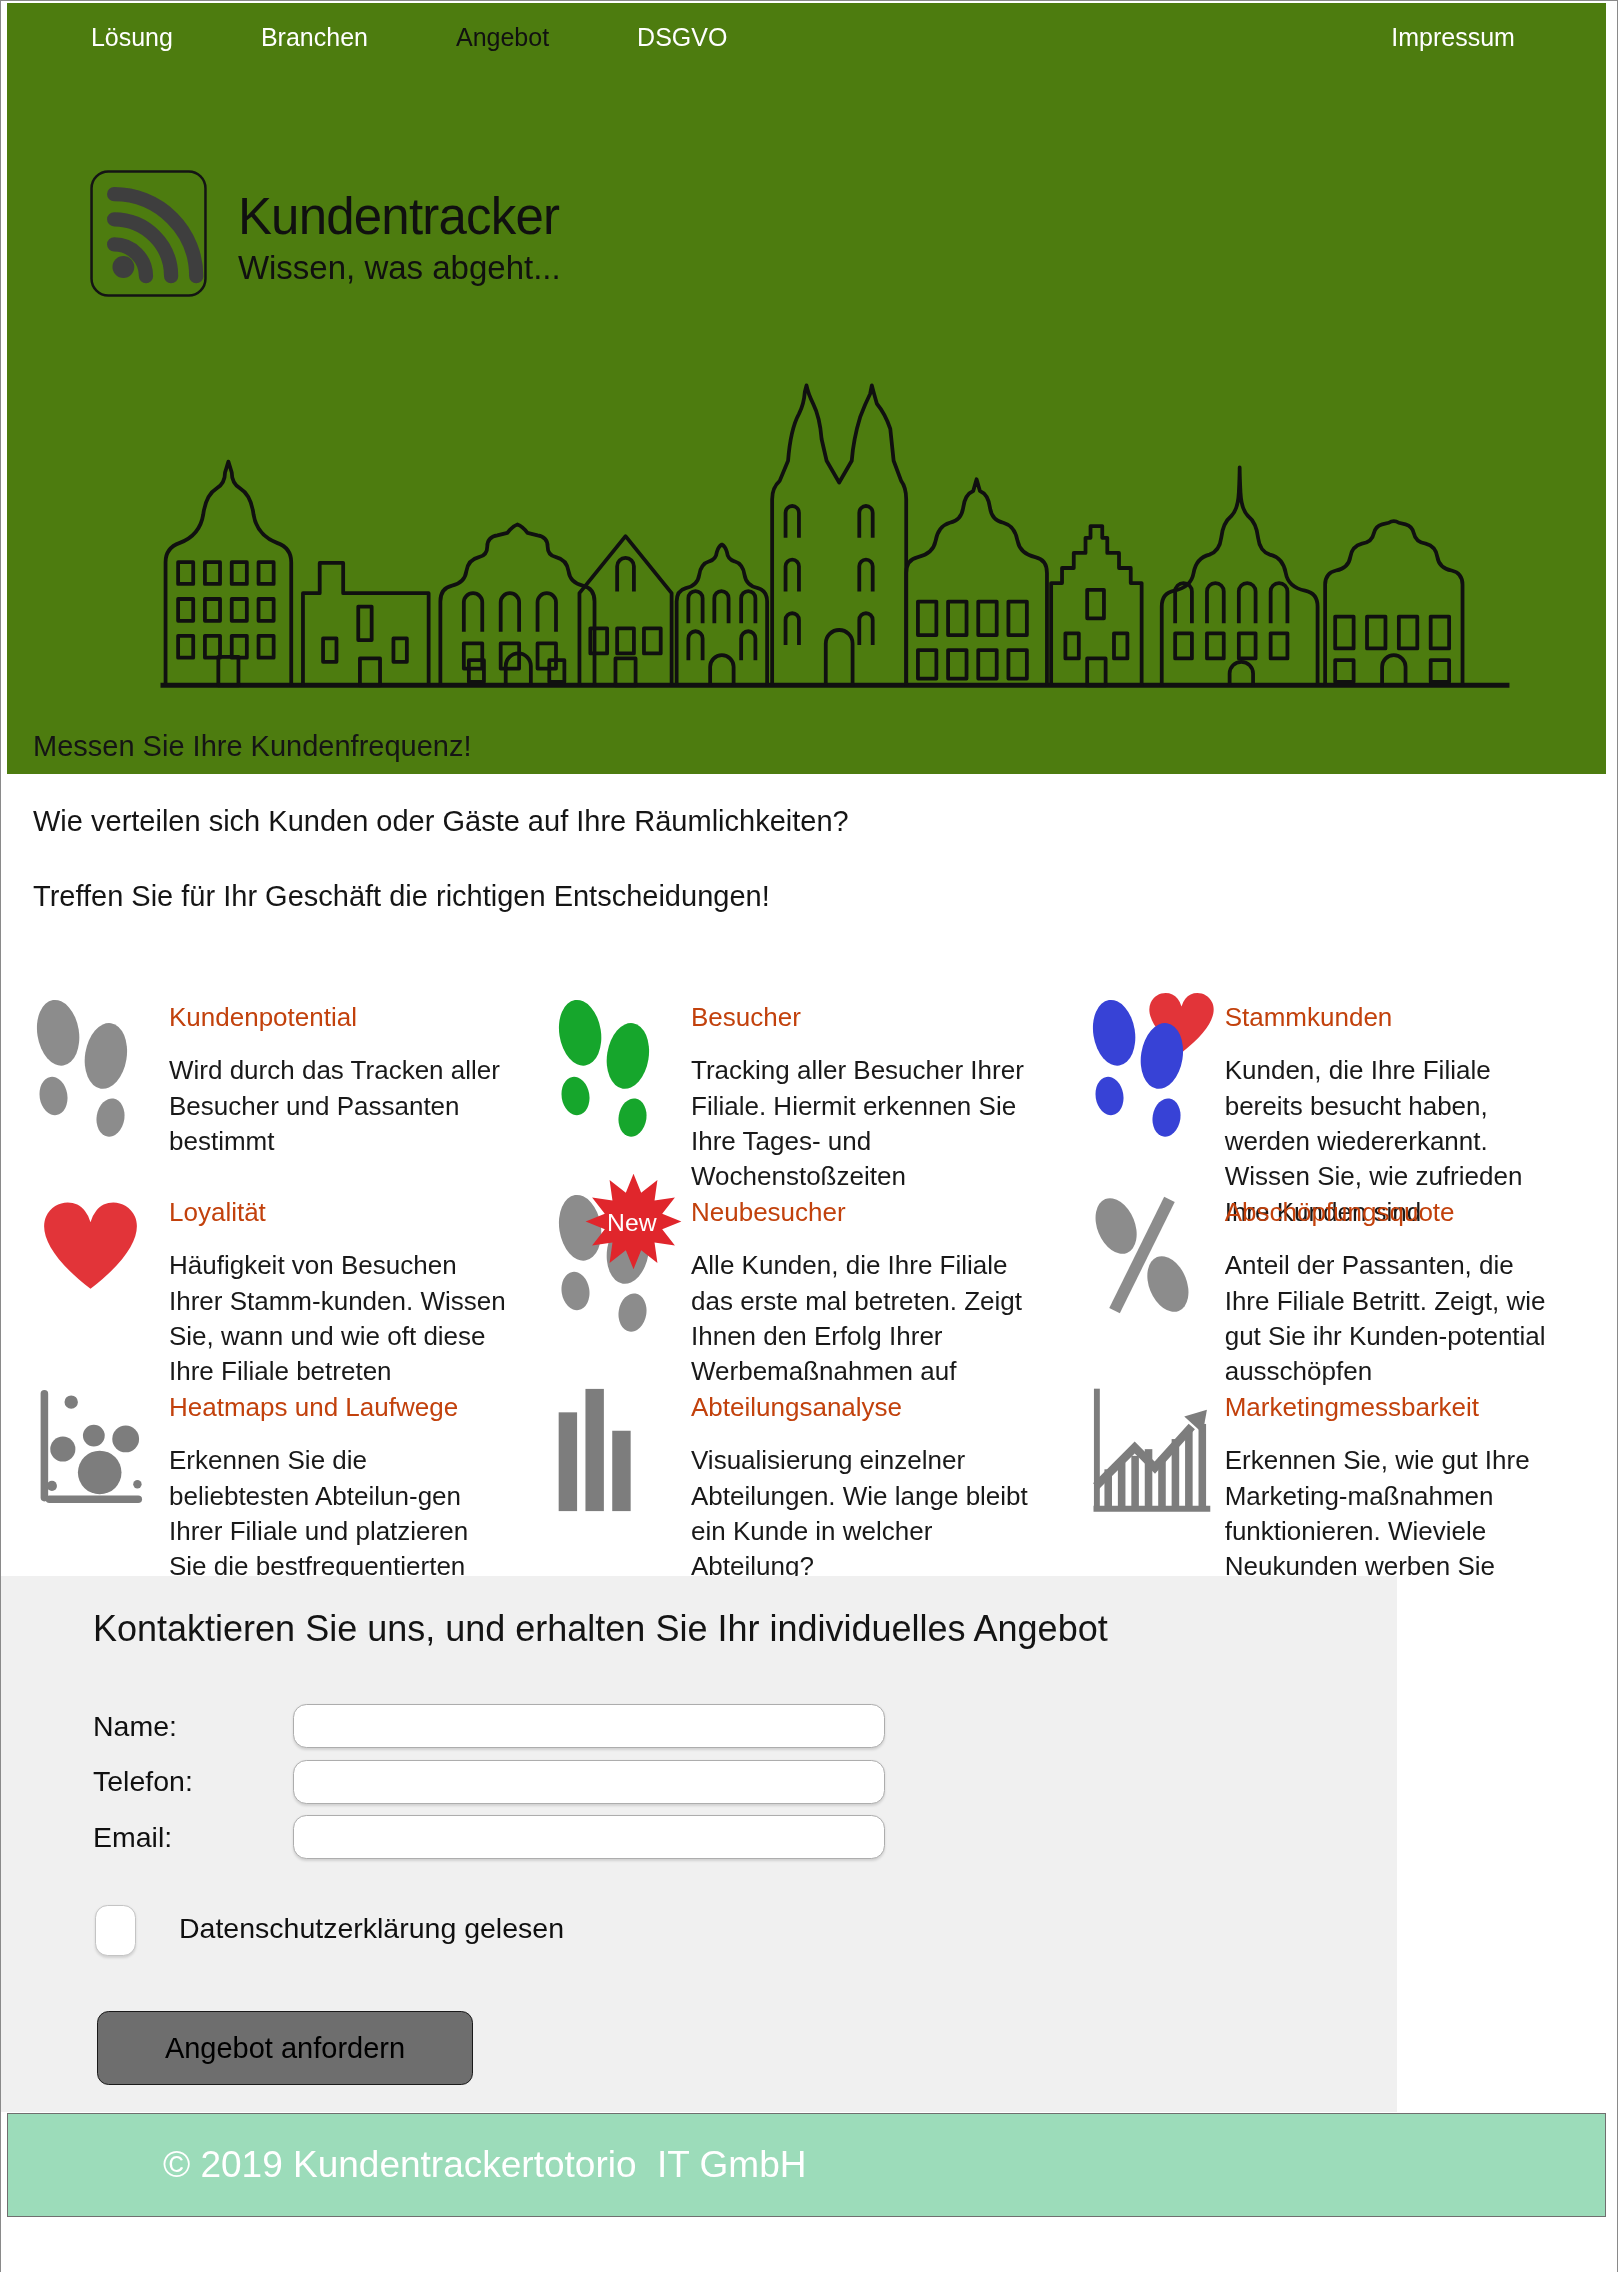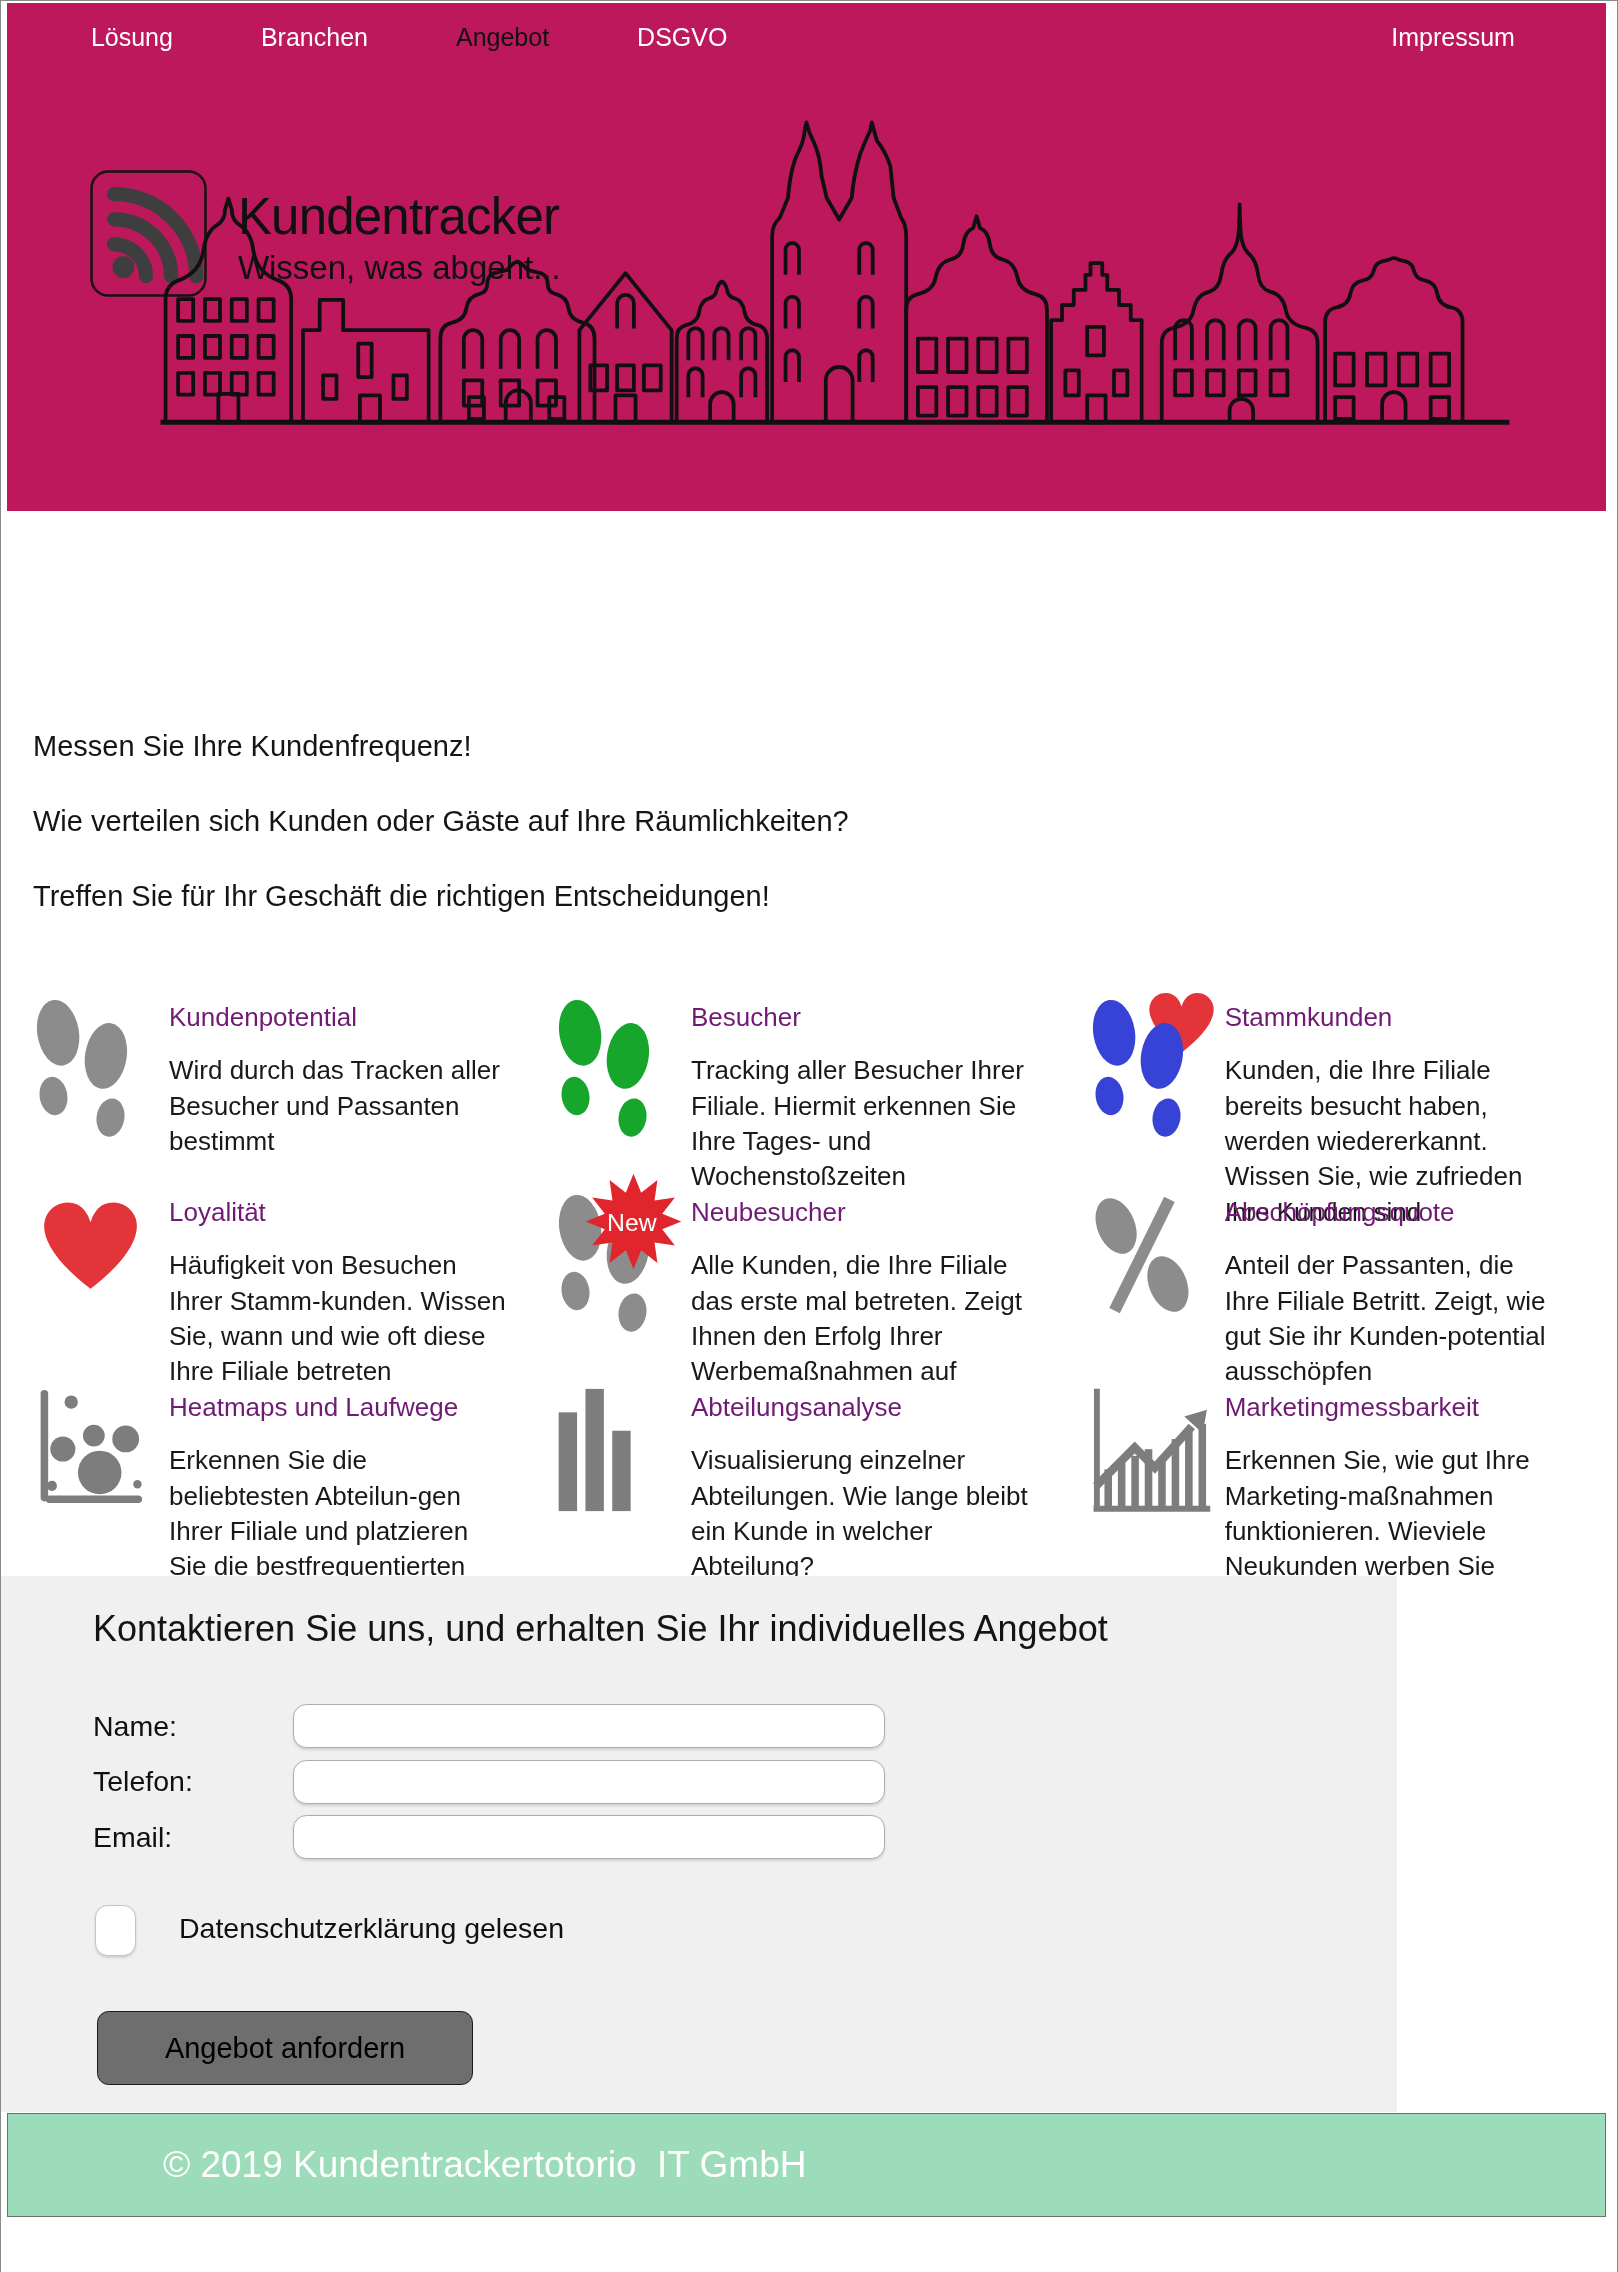--- a/index.html
+++ b/index.html
@@ -1,21 +1,21 @@
 <!DOCTYPE html>
 <html lang="de" style="font-size:13.4px"><head>
 <meta charset="utf-8">
 <style>
   html,body{margin:0;padding:0;background:#fff;}
   .page{position:relative;width:1618px;height:2273px;background:#ffffff;
         border:1.7px solid #8a8a8a;box-sizing:border-box;overflow:hidden;
         font-family:"Liberation Sans","DejaVu Sans",sans-serif;color:#111;}
 
   
-  .header{position:absolute;left:5.9px;top:1.7px;width:1599px;height:508px;background:#be185d;}
+  .header{position:absolute;left:5.9px;top:1.7px;width:1599px;height:771px;background:#4d7c0f;}
   .nav{position:absolute;top:20px;left:84px;display:flex;gap:88px;font-size:25px;color:#ffffff;}
   .nav .item{cursor:pointer;}
   .nav .item.active{color:#111111;}
   .nav-right{position:absolute;top:20px;right:91px;font-size:25px;color:#ffffff;cursor:pointer;}
 
   .brand{position:absolute;top:166px;left:82px;display:flex;}
   .logo-box{width:119px;height:129px;flex:0 0 auto;}
   .brand-text{margin-left:30px;margin-top:22px;}
   .brand-title{font-size:51px;line-height:1.02;letter-spacing:-0.8px;color:#101010;margin:0;font-weight:400;}
   .brand-sub{font-size:33px;margin-top:6.7px;color:#101010;}
@@ -30,21 +30,21 @@
   
   .features{position:absolute;top:988px;left:0;width:1618px;
             display:grid;grid-template-columns:539px 539px 539px;grid-auto-rows:195px;}
   .feature{display:flex;align-items:flex-start;}
   .feature:nth-child(3n+1){padding-left:34px;}
   .feature:nth-child(3n+2){padding-left:17px;}
   .feature:nth-child(3n){padding-left:11.7px;}
   .f-icon{position:relative;width:107px;flex:0 0 auto;margin-top:8.4px;}
   .f-icon svg.main{position:relative;z-index:1;display:block;}
   .f-body{margin-left:27px;}
-  .f-body h3{font-size:26px;font-weight:400;margin:13.4px 0 20px 0;color:#701a75;}
+  .f-body h3{font-size:26px;font-weight:400;margin:13.4px 0 20px 0;color:#c2410c;}
   .f-body p{font-size:26px;line-height:1.36;margin:0;width:337px;color:#191919;}
 
   .fp{width:94px;height:141px;}
   .fp-gray{fill:#8c8c8c;} .fp-green{fill:#16a62c;} .fp-blue{fill:#3742d6;}
   .heart-badge{position:absolute;top:-11.7px;right:-22px;width:77px;z-index:0;}
   .heart-big{width:111px;height:101px;fill:#e23439;}
   .new-badge{position:absolute;top:-20px;left:27px;width:99px;height:99px;z-index:2;}
 
   
   .contact{position:absolute;top:1575px;left:0;width:1396px;height:536px;background:#f0f0f0;}

